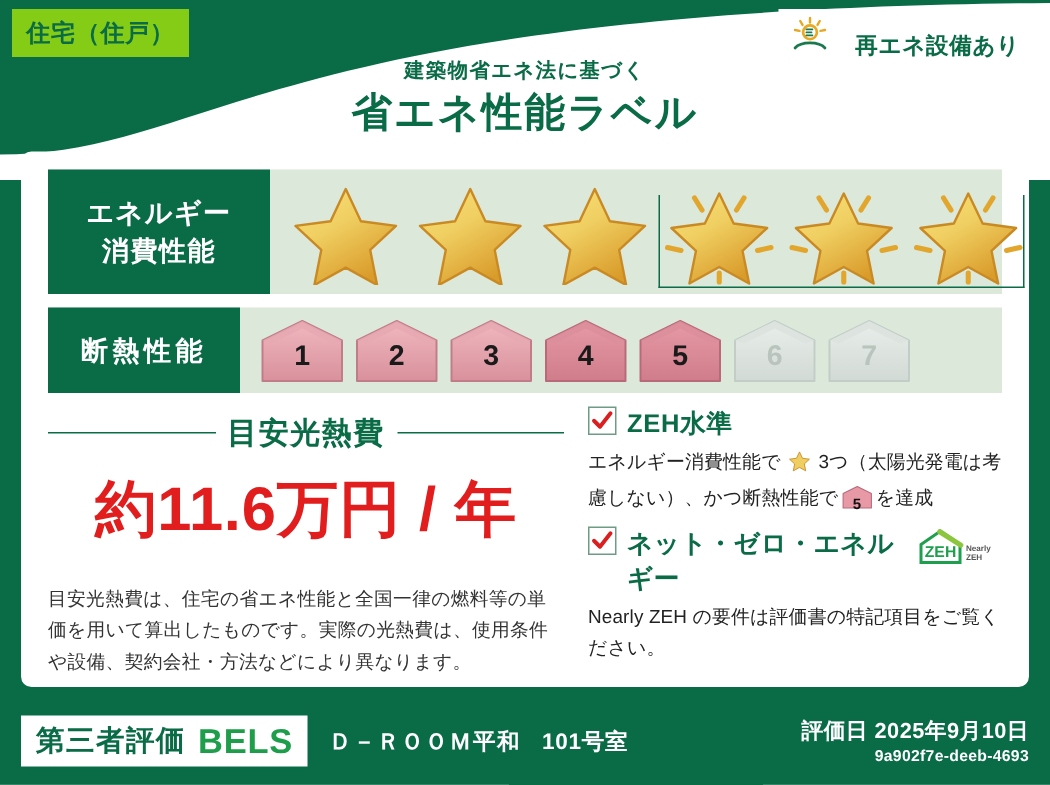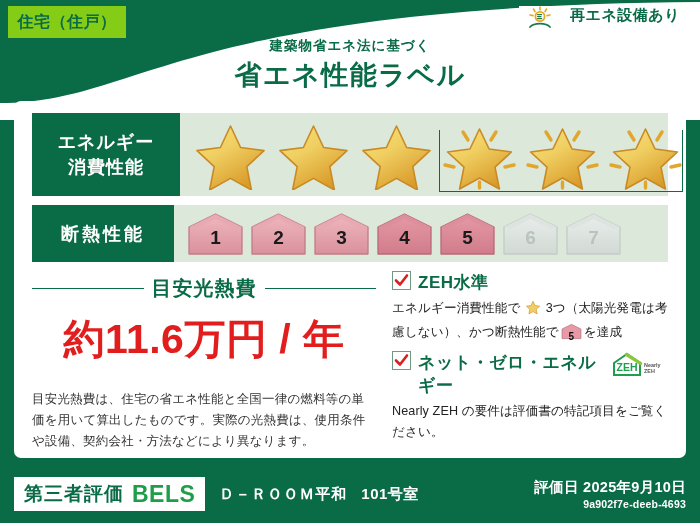--- a/index.html
+++ b/index.html
@@ -34,38 +34,37 @@
     display: flex; align-items: center; justify-content: center;
     z-index: 6;
   }
 
   
   .tag-renewable {
     position: absolute;
     right: 8px; top: 6px;
     height: 34px;
     background: #ffffff;
-    display: flex; align-items: flex-start;
+    display: flex; align-items: flex-end;
     padding: 0 12px 0 8px;
     gap: 17px;
     z-index: 6;
   }
   .tag-renewable .rtext {
     color: #0a6b47; font-size: 15px; font-weight: bold; letter-spacing: .5px;
   }
 
   
   .hdr {
     position: absolute; left: 0; right: 0; top: 38px;
     text-align: center; z-index: 5;
   }
   .hdr-sub {
     color: #0a6b47; font-size: 13.5px; font-weight: bold; letter-spacing: 1px;
     line-height: 18px;
-    font-family: Liberation Mono, monospace;
   }
   .hdr-main {
     color: #0a6b47; font-size: 27px; font-weight: bold; letter-spacing: 1.5px;
     line-height: 36px; margin-top: 1px;
   }
 
   
   .panel {
     position: absolute;
     left: 14px; top: 101px; width: 672px; height: 357px;
@@ -86,21 +85,21 @@
   .perf-label {
     background: #0a6b47; color: #fff;
     font-weight: bold; text-align: center;
     display: flex; flex-direction: column; justify-content: center;
     flex: none;
   }
   #row-energy .perf-label {
     width: 148px; height: 83px; font-size: 18px; line-height: 25px; letter-spacing: 1px;
   }
   #row-insul .perf-label {
-    width: 142px; height: 57px; font-size: 18px; letter-spacing: 3px;
+    width: 128px; height: 57px; font-size: 18px; letter-spacing: 3px;
   }
 
   
   .stars-wrap { position: relative; flex: 1; height: 100%; }
   .stars {
     position: absolute; left: 10px; top: 50%; transform: translateY(-50%);
     display: flex; align-items: center; gap: 2px;
   }
   .star-cell { position: relative; width: 81px; height: 70px; }
   .star-cell svg { position: absolute; left: 0; top: 0; }

